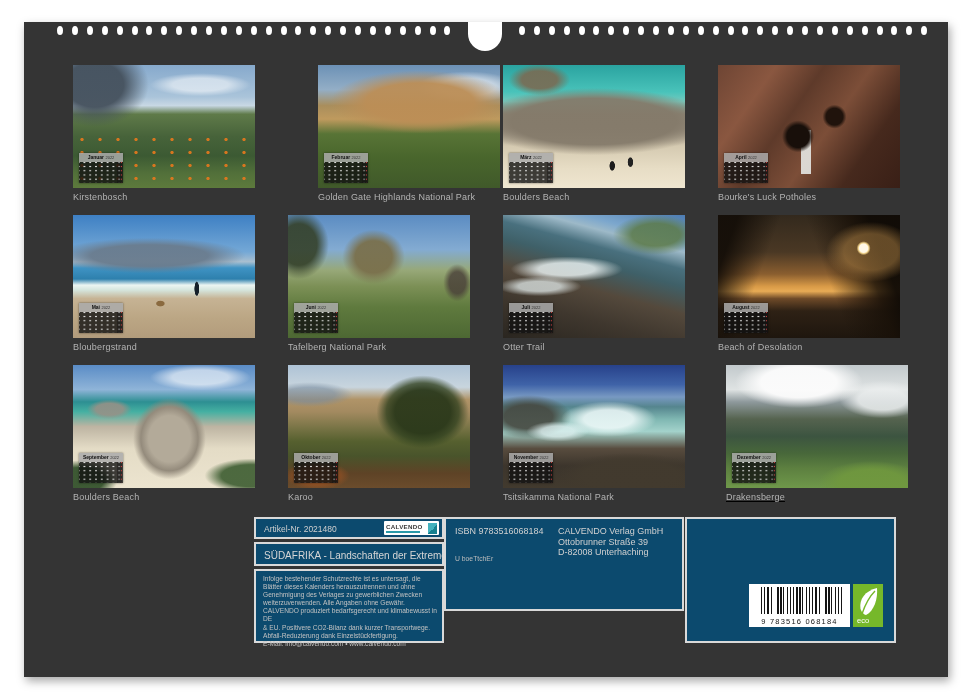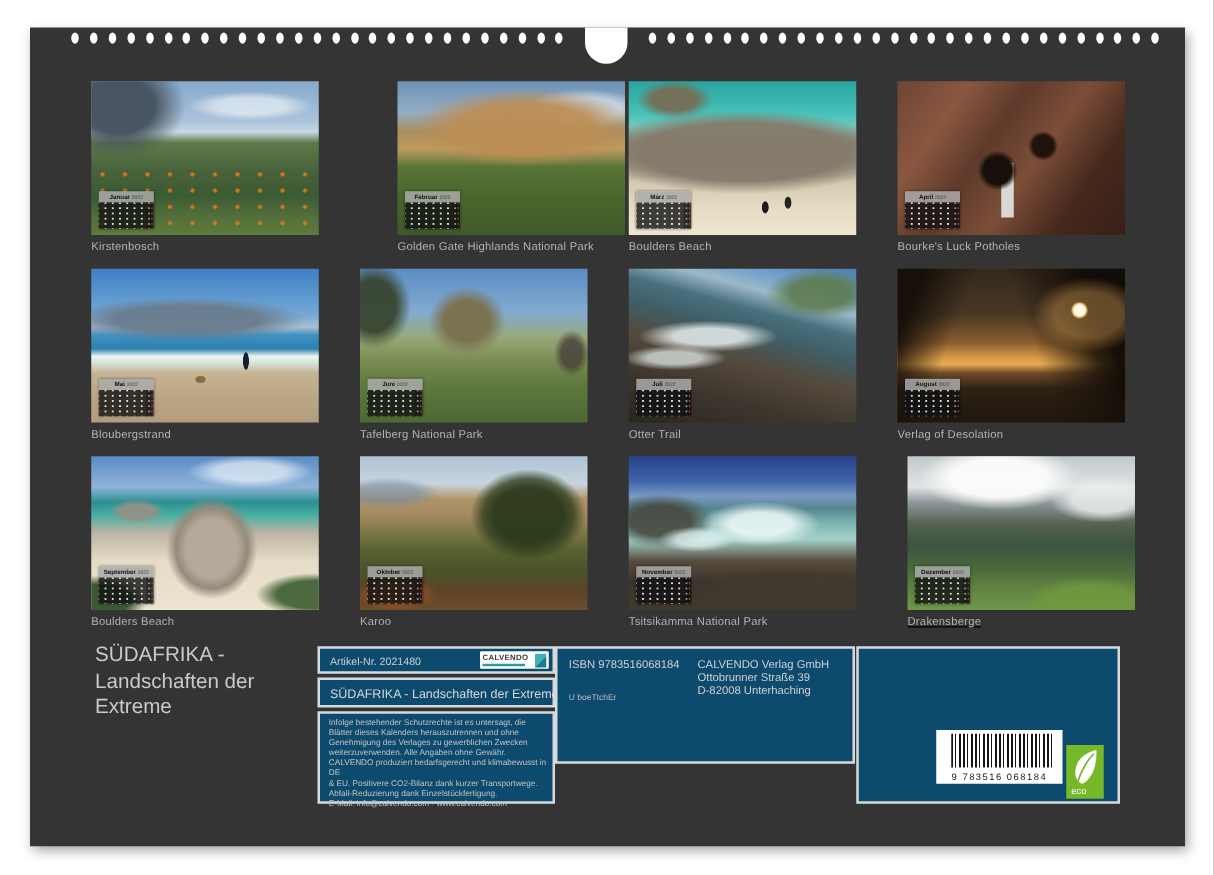--- a/index.html
+++ b/index.html
@@ -104,21 +104,21 @@
   .legal{position:absolute;left:7px;top:4px;font-size:6.6px;line-height:8.1px;color:#c2c2c2;white-space:pre-line;}
   .boxD{left:420px;top:495px;width:240px;height:94px;}
   .isbn{position:absolute;left:9px;top:7px;font-size:9px;color:#d0d0d0;}
   .publisher{position:absolute;left:112px;top:7px;font-size:9px;line-height:10.5px;color:#d0d0d0;white-space:pre-line;}
   .author{position:absolute;left:9px;top:36px;font-size:6.8px;color:#bdbdbd;}
   .boxE{left:661px;top:495px;width:211px;height:126px;}
   .barcode{position:absolute;left:62px;top:65px;width:101px;height:43px;background:#fff;}
   .bars{position:absolute;left:12px;right:7px;top:3px;height:27px;
     background:repeating-linear-gradient(90deg,#151515 0 1.5px,transparent 1.5px 3px,#151515 3px 3.8px,transparent 3.8px 6.4px,#151515 6.4px 8px,transparent 8px 9.6px);}
   .digits{position:absolute;left:0;right:0;bottom:1px;text-align:center;font-size:7.5px;color:#151515;letter-spacing:1.2px;white-space:nowrap;}
-  .eco{position:absolute;left:166px;top:65px;width:30px;height:43px;background:#76b82a;margin-top:12px;}
+  .eco{position:absolute;left:166px;top:65px;width:30px;height:43px;background:#76b82a;}
   .eco svg{position:absolute;left:3px;top:3px;}
   .eco-label{position:absolute;left:4px;bottom:2px;font-size:7.5px;color:#fff;}
 </style>
 </head>
 <body>
 
 <div class="sheet">
   <div id="holes">
       <span class="hole" style="left: 33px;"></span>
       <span class="hole" style="left: 47.9px;"></span>
@@ -258,21 +258,21 @@
       </figure>
       <figure class="cell" style="left: 694px; top: 193px;">
         <div class="photo ph-8">
           <div class="minical">
             <div class="minical-head"><span>August</span> <span class="yr">2022</span></div>
             <div class="minical-grid">
               <div class="red-col"></div>
             </div>
           </div>
         </div>
-        <figcaption class="caption">Verlag of Desolation</figcaption>
+        <figcaption class="caption">Beach of Desolation</figcaption>
       </figure>
       <figure class="cell" style="left: 49px; top: 343px;">
         <div class="photo ph-9">
           <div class="minical">
             <div class="minical-head"><span>September</span> <span class="yr">2022</span></div>
             <div class="minical-grid">
               <div class="red-col"></div>
             </div>
           </div>
         </div>
@@ -306,23 +306,20 @@
             <div class="minical-head"><span>Dezember</span> <span class="yr">2022</span></div>
             <div class="minical-grid">
               <div class="red-col"></div>
             </div>
           </div>
         </div>
         <figcaption class="caption">Drakensberge</figcaption>
       </figure>
     </div>
 
-  <div class="footer-title">SÜDAFRIKA -
-Landschaften der
-Extreme</div>
 
   <div class="fbox boxA">
     <span class="art">Artikel-Nr. 2021480</span>
     <div class="logo">
       <div class="logo-left">
         <span class="logo-text">CALVENDO</span>
         <span class="logo-tag"></span>
       </div>
       <span class="logo-icon"></span>
     </div>

